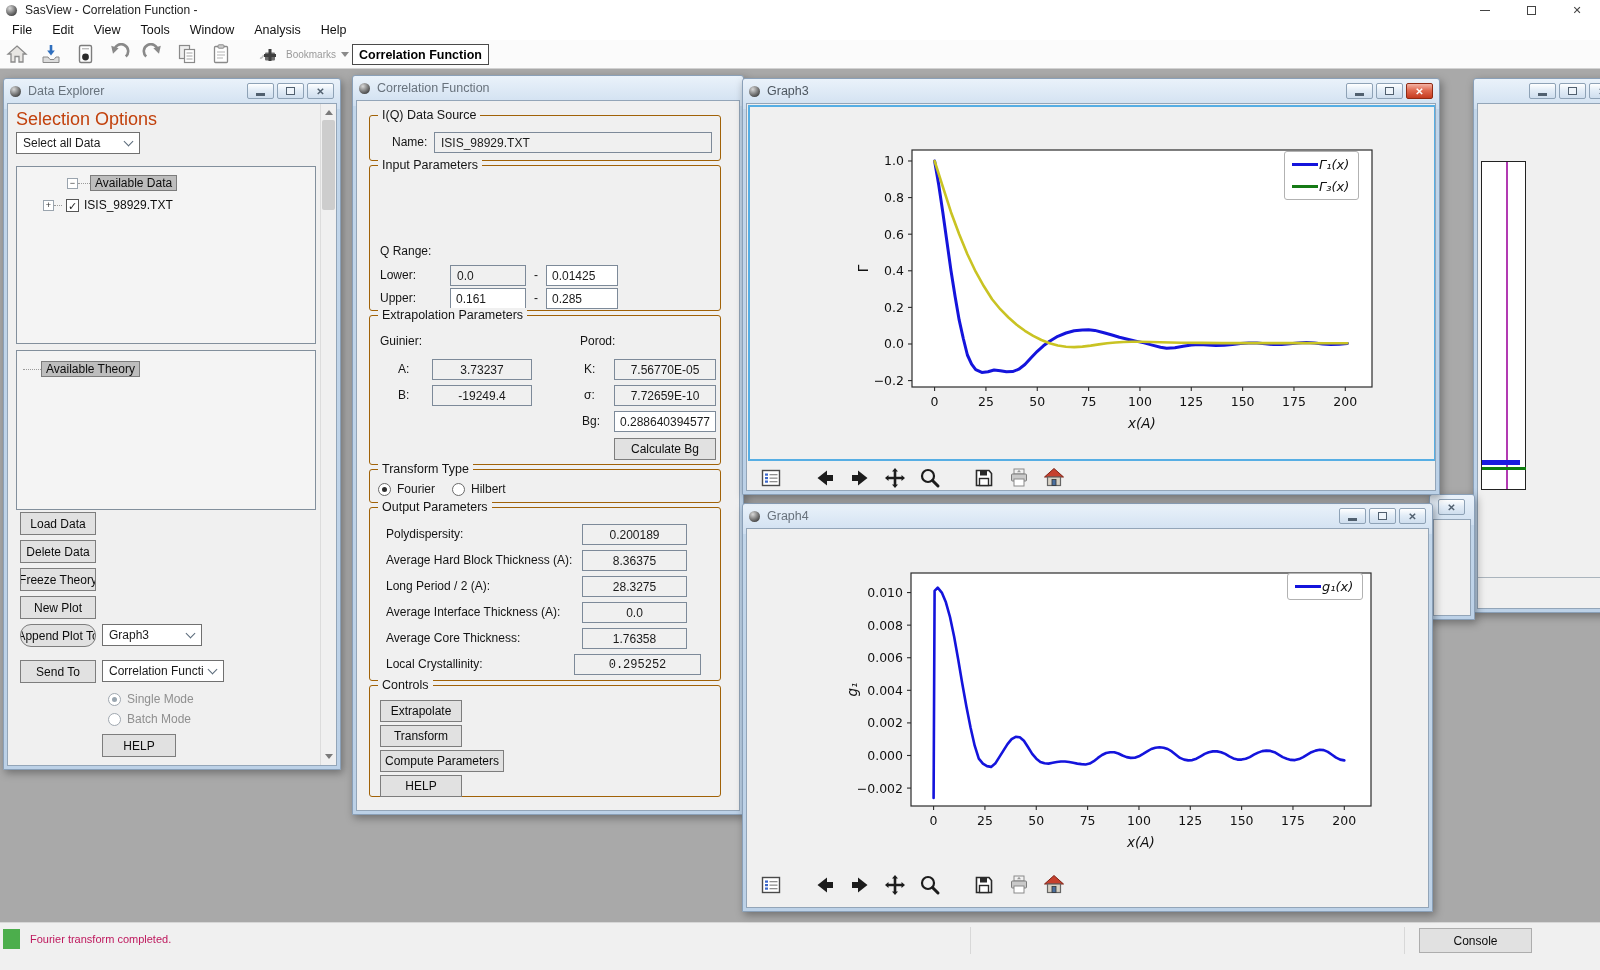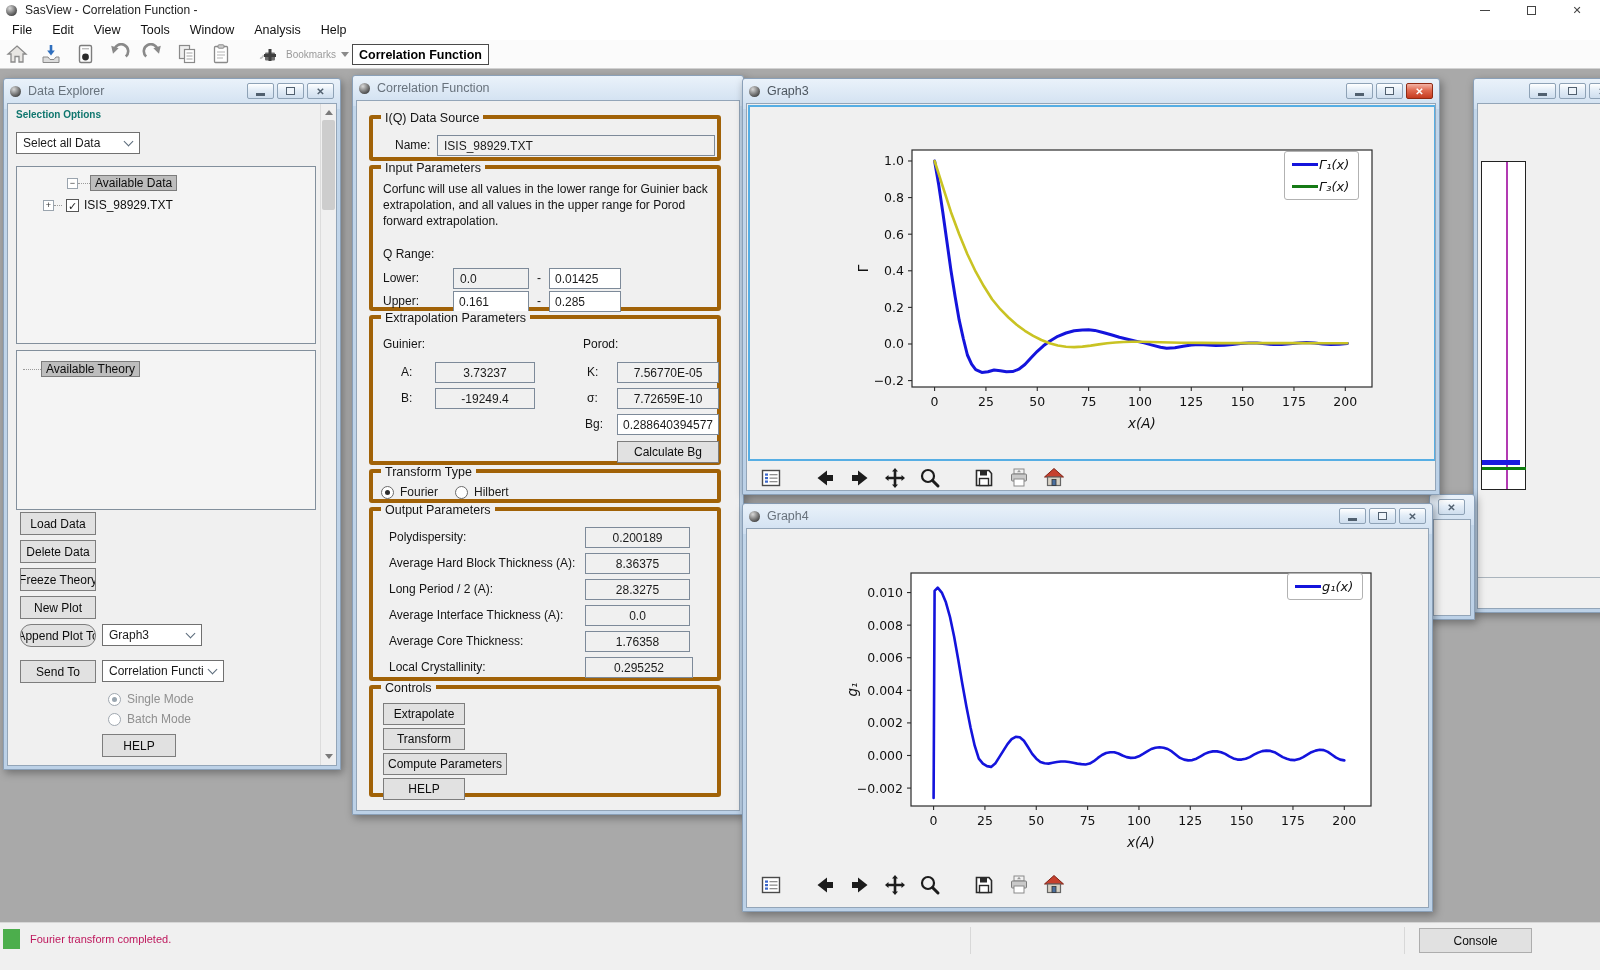--- a/index.html
+++ b/index.html
@@ -33,40 +33,40 @@
   .wbtns { margin-left:auto; display:flex; gap:3px; }
   .wbtn { width:27px; height:16px; border:1px solid #8ea2b6; border-radius:2px; background:linear-gradient(#ffffff,#e3edf7 45%,#cfdeee); display:flex; align-items:center; justify-content:center; position:relative; }
   .gl-min { width:9px; height:3px; background:#51606f; margin-top:6px; }
   .gl-max { width:9px; height:8px; border:1px solid #51606f; background:#eef4fa; }
   .gl-x::after { content:"✕"; font-size:10px; color:#51606f; font-weight:bold; }
   .wbtn.red { background:linear-gradient(#f3b3a5,#e06a50 45%,#c53b20); border-color:#8f2a14; }
   .wbtn.red .gl-x::after { color:#fff; }
   .wcontent { position:relative; background:#f0f0f0; border:1px solid #93a5b8; width:100%; height:calc(100% - 24px); overflow:hidden; }
 
   
-  .blue-head { position:absolute; color:#0f766e; font-size:10px; font-weight:bold; }
+  .blue-head { position:absolute; color:#c2410c; font-size:18px; font-weight:normal; }
   .combo { position:absolute; height:22px; background:#fff; border:1px solid #707070; display:flex; align-items:center; justify-content:space-between; padding:0 7px 0 6px; font-size:12px; overflow:hidden; white-space:nowrap; }
   .chev { width:7px; height:7px; border-right:1.6px solid #5a6a7a; border-bottom:1.6px solid #5a6a7a; transform:rotate(45deg); margin-top:-4px; flex:0 0 auto; margin-left:6px; }
   .treebox { position:absolute; background:#f4f4f4; border:1px solid #828f9c; }
   .trow { position:absolute; display:flex; align-items:center; }
   .exp { width:11px; height:11px; border:1px solid #9aa4ae; background:#fff; font-size:9px; line-height:9px; text-align:center; color:#333; flex:0 0 auto; }
   .exp.minus::after { content:"−"; } .exp.plus::after { content:"+"; }
   .dots { width:12px; height:0; border-top:1px dotted #9a9a9a; }
   .tnode { background:#bdbdbd; border:1px solid #7c7c7c; padding:0 4px; font-size:12px; color:#0d0d0d; white-space:nowrap; }
   .tleaf { font-size:12px; color:#0d0d0d; margin-left:5px; white-space:nowrap; }
   .cb { width:13px; height:13px; border:1px solid #555; background:#fff; font-size:11px; line-height:12px; text-align:center; color:#222; margin-left:4px; flex:0 0 auto; }
   .cb.checked::after { content:"✓"; }
   .btn { position:absolute; background:#e1e1e1; border:1px solid #7d7d7d; display:flex; align-items:center; justify-content:center; font-size:12px; color:#0d0d0d; overflow:hidden; white-space:nowrap; }
   .radio { position:absolute; display:flex; align-items:center; gap:6px; font-size:12px; }
   .rdot { width:13px; height:13px; border:1px solid #6a6a6a; border-radius:50%; background:#fff; position:relative; flex:0 0 auto; }
   .rdot.sel::after { content:""; position:absolute; inset:3px; background:#2e2e2e; border-radius:50%; }
   .radio.dis { color:#8f8f8f; }
   .radio.dis .rdot { border-color:#a0a8b0; }
   .radio.dis .rdot.sel::after { background:#9aa6b0; }
-  .group { position:absolute; border:4px solid #a16207; border-radius:3px; }
+  .group { position:absolute; border:1px solid #a16207; border-radius:3px; }
   .glabel { position:absolute; top:-8px; left:8px; background:#f0f0f0; padding:0 4px; font-size:12.5px; color:#141414; white-space:nowrap; }
   .field { position:absolute; background:#fff; border:1px solid #7d8a99; font-size:12px; display:flex; align-items:center; padding:0 5px; overflow:hidden; white-space:nowrap; }
   .field.ro { background:#f0f0f0; justify-content:center; padding:0; }
   .lbl { position:absolute; font-size:12px; color:#141414; white-space:nowrap; }
   .desc { position:absolute; font-size:12px; line-height:16px; color:#141414; }
   .scrollv { position:absolute; right:0; top:0; bottom:0; width:16px; background:#f0f0f0; border-left:1px solid #dcdcdc; }
   .sarrow { position:absolute; left:4px; width:0; height:0; border-left:4px solid transparent; border-right:4px solid transparent; }
   .sarrow.up { top:6px; border-bottom:5px solid #7a7a7a; }
   .sarrow.down { bottom:6px; border-top:5px solid #7a7a7a; }
   .sthumb { position:absolute; left:1px; width:13px; background:#cdcdcd; border-radius:2px; }
@@ -317,21 +317,20 @@
       <div class="wcontent">
 
         <div class="group" style="left:12px; top:14px; width:352px; height:46px;">
           <span class="glabel">I(Q) Data Source</span>
           <span class="lbl" style="left:22px; top:19px;">Name:</span>
           <div class="field ro" style="left:64px; top:16px; width:278px; height:21px; justify-content:flex-start; padding:0 6px;">ISIS_98929.TXT</div>
         </div>
 
         <div class="group" style="left:12px; top:64px; width:352px; height:146px;">
           <span class="glabel">Input Parameters</span>
-          <div class="desc" style="left:10px; top:12px; width:334px;">Corfunc will use all values in the lower range for Guinier back extrapolation, and all values in the upper range for Porod forward extrapolation.</div>
           <span class="lbl" style="left:10px; top:78px;">Q Range:</span>
           <span class="lbl" style="left:10px; top:102px;">Lower:</span>
           <div class="field ro" style="left:80px; top:99px; width:76px; height:21px; justify-content:flex-start; padding:0 6px;">0.0</div>
           <span class="lbl" style="left:164px; top:102px;">-</span>
           <div class="field" style="left:176px; top:99px; width:72px; height:21px;">0.01425</div>
           <span class="lbl" style="left:10px; top:125px;">Upper:</span>
           <div class="field" style="left:80px; top:122px; width:76px; height:21px;">0.161</div>
           <span class="lbl" style="left:164px; top:125px;">-</span>
           <div class="field" style="left:176px; top:122px; width:72px; height:21px;">0.285</div>
         </div>
@@ -371,21 +370,21 @@
           <div class="field ro" style="left:212px; top:16px; width:105px; height:21px;">0.200189</div>
           <span class="lbl" style="left:16px; top:45px;">Average Hard Block Thickness (A):</span>
           <div class="field ro" style="left:212px; top:42px; width:105px; height:21px;">8.36375</div>
           <span class="lbl" style="left:16px; top:71px;">Long Period / 2 (A):</span>
           <div class="field ro" style="left:212px; top:68px; width:105px; height:21px;">28.3275</div>
           <span class="lbl" style="left:16px; top:97px;">Average Interface Thickness (A):</span>
           <div class="field ro" style="left:212px; top:94px; width:105px; height:21px;">0.0</div>
           <span class="lbl" style="left:16px; top:123px;">Average Core Thickness:</span>
           <div class="field ro" style="left:212px; top:120px; width:105px; height:21px;">1.76358</div>
           <span class="lbl" style="left:16px; top:149px;">Local Crystallinity:</span>
-          <div class="field ro" style="left:212px; top:146px; width:108px; height:21px;">0.295252</div>
+          <div class="field ro" style="left:204px; top:146px; width:127px; height:21px;font-family:Liberation Mono, monospace;">0.295252</div>
         </div>
 
         <div class="group" style="left:12px; top:584px; width:352px; height:112px;">
           <span class="glabel">Controls</span>
           <div class="btn" style="left:10px; top:14px; width:82px; height:22px;">Extrapolate</div>
           <div class="btn" style="left:10px; top:39px; width:82px; height:22px;">Transform</div>
           <div class="btn" style="left:10px; top:64px; width:124px; height:22px;">Compute Parameters</div>
           <div class="btn" style="left:10px; top:89px; width:82px; height:22px;">HELP</div>
         </div>
       </div>

